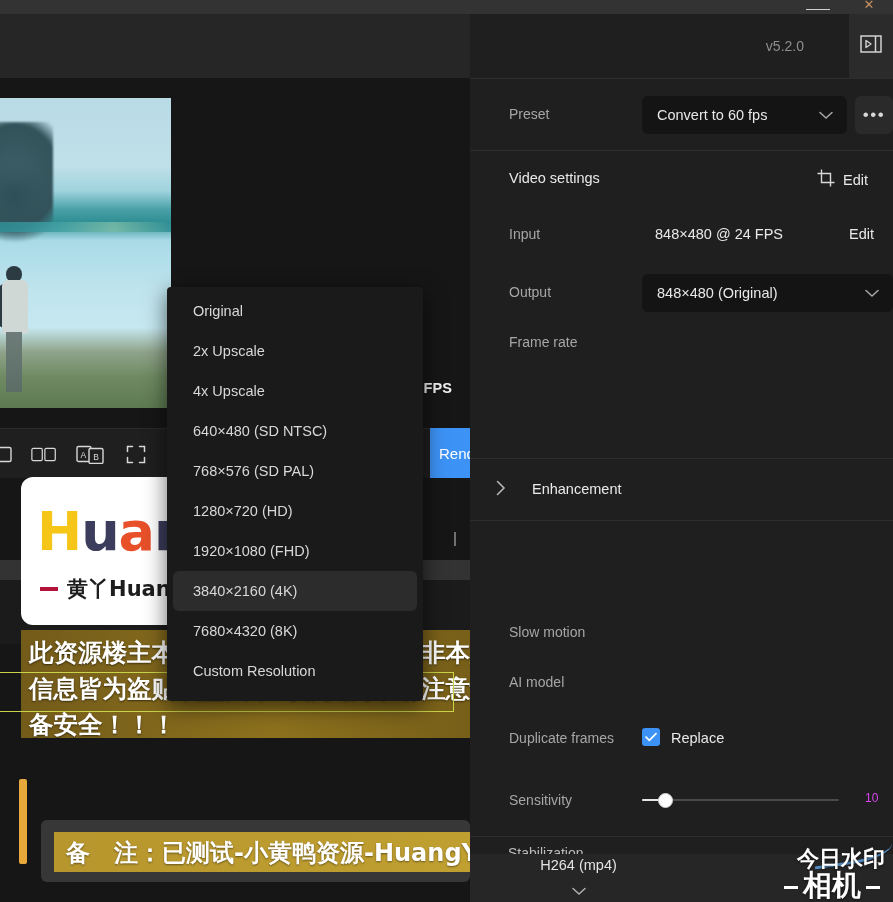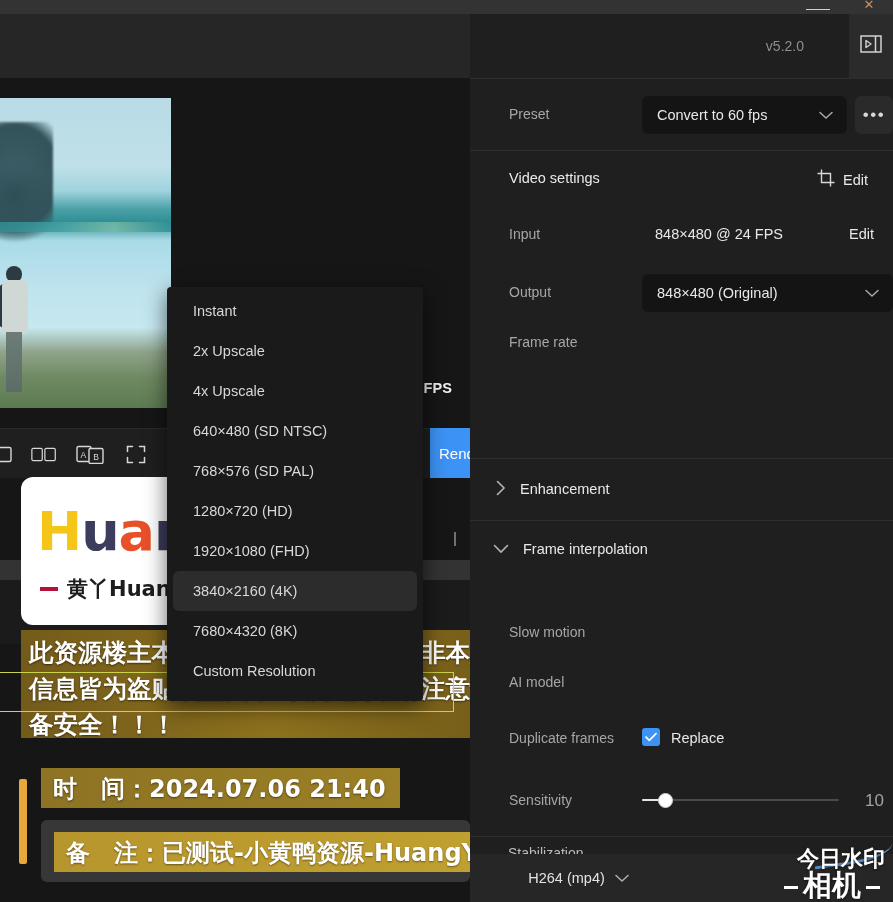--- a/index.html
+++ b/index.html
@@ -268,38 +268,38 @@
     display: flex; align-items: center; justify-content: center;
     color: #d8d8d8; font-size: 17px; letter-spacing: 1.5px;
   }
   .plain-val { position: absolute; color: #e8e8e8; font-size: 14.5px; }
   .link-btn { position: absolute; color: #e8e8e8; font-size: 14.5px; }
   .crop-btn {
     position: absolute; display: flex; align-items: center; gap: 8px;
     color: #e8e8e8; font-size: 14.5px;
   }
   .sec-head {
-    position: absolute; display: flex; align-items: center; gap: 14px;
+    position: absolute; display: flex; align-items: center; gap: 26px;
     color: #e9e9e9; font-size: 14.5px;
   }
   .checkbox {
     position: absolute; width: 18px; height: 18px; background: #3c92f5;
     border-radius: 3px; display: flex; align-items: center; justify-content: center;
   }
   .slider-track {
     position: absolute; height: 2px; background: #4a4a4a; border-radius: 1px;
   }
   .slider-fill {
     position: absolute; height: 2px; background: #e6e6e6; border-radius: 1px;
   }
   .slider-knob {
     position: absolute; width: 15px; height: 15px; border-radius: 50%;
     background: #ffffff; border: 1px solid #d0d0d0;
   }
-  .slider-val { position: absolute; color: #a3a3a3; font-size: 17px; }
+  .slider-val { position: absolute; color: #d946ef; font-size: 12px; }
 
   
   .dropdown {
     position: absolute; left: 167px; top: 287px; width: 256px; height: 414px;
     background: #1a1a1a; box-shadow: 0 6px 22px rgba(0,0,0,.6);
     border-radius: 4px; padding: 4px 0; z-index: 40;
   }
   .dd-item {
     position: relative; height: 40px; margin: 0 6px; padding: 0 20px;
     display: flex; align-items: center; border-radius: 6px;
@@ -308,21 +308,21 @@
   .dd-item.active { background: #2c2c2c; }
 
   
   .bottom-bar {
     position: absolute; left: 470px; top: 854px; width: 423px; height: 48px;
     background: #262626; z-index: 30;
   }
   .bb-left {
     position: absolute; left: 0; top: 0; width: 217px; height: 48px;
     display: flex; align-items: center; justify-content: center; gap: 10px;
-    color: #e3e3e3; font-size: 14.5px;
+    color: #e3e3e3; font-size: 14.5px; flex-direction: column;
   }
   .bb-right {
     position: absolute; left: 217px; top: 0; width: 206px; height: 48px;
     background: #1f1f1f;
     display: flex; align-items: center; justify-content: center; gap: 9px;
     color: #9b9b9b; font-size: 14.5px;
   }
   .stabilization-ghost {
     position: absolute; left: 508px; top: 845px; color: #bdbdbd;
     font-size: 14px; z-index: 25;
@@ -461,21 +461,20 @@
     <div class="wm-sub">
       <span class="wm-dash"></span>
       <span>黄丫HuangYa-小黄鸭</span>
       <span class="wm-dash"></span>
     </div>
   </div>
 
   <div class="notice">此资源楼主本人已亲测，发帖人主页非本人信息皆为盗贴或盗图，均非实测，请注意设备安全！！！</div>
   <div class="notice-outline"></div>
 
-  <div class="timebox">时　间：2024.07.06 21:40</div>
 
   <div class="notebox-outer">
     <div class="notebox">备　注：已测试-小黄鸭资源-HuangYa</div>
   </div>
 
   <div class="panel">
     <div class="panel-top"></div>
     <div class="divider" style="top:64px"></div>
 
     <div class="row" style="top:64px;height:72px">
@@ -532,28 +531,20 @@
     <div class="sec-head" style="left:26px;top:444px;height:62px">
       <span>
         <svg width="10" height="16" viewBox="0 0 10 16">
             <path d="M1.5 1.5L8 8L1.5 14.5" fill="none" stroke="#b5b5b5" stroke-width="1.6" stroke-linecap="round"></path>
           </svg>
       </span>
       <span>Enhancement</span>
     </div>
     <div class="divider" style="top:506px"></div>
 
-    <div class="sec-head" style="left:23px;top:506px;height:58px">
-      <span>
-        <svg width="16" height="10" viewBox="0 0 16 10">
-            <path d="M1.5 1.5L8 8L14.5 1.5" fill="none" stroke="#b5b5b5" stroke-width="1.6" stroke-linecap="round"></path>
-          </svg>
-      </span>
-      <span>Frame interpolation</span>
-    </div>
 
     <div class="row" style="top:592px;height:54px">
       <div class="row-label" style="left:39px;top:18px">Slow motion</div>
     </div>
 
     <div class="row" style="top:646px;height:56px">
       <div class="row-label" style="left:39px;top:14px">AI model</div>
     </div>
 
     <div class="row" style="top:702px;height:56px">
@@ -574,21 +565,21 @@
       <div class="slider-fill" style="left:172px;top:27px;width:23px"></div>
       <div class="slider-knob" style="left:188px;top:21px"></div>
       <div class="slider-val" style="left:395px;top:19px">10</div>
     </div>
     <div class="divider" style="top:822px"></div>
   </div>
 
   <div class="stabilization-ghost">Stabilization</div>
 
   <div class="dropdown">
-    <div class="dd-item">Instant</div>
+    <div class="dd-item">Original</div>
     <div class="dd-item">2x Upscale</div>
     <div class="dd-item">4x Upscale</div>
     <div class="dd-item">640×480 (SD NTSC)</div>
     <div class="dd-item">768×576 (SD PAL)</div>
     <div class="dd-item">1280×720 (HD)</div>
     <div class="dd-item">1920×1080 (FHD)</div>
     <div class="dd-item active">3840×2160 (4K)</div>
     <div class="dd-item">7680×4320 (8K)</div>
     <div class="dd-item">Custom Resolution</div>
   </div>

